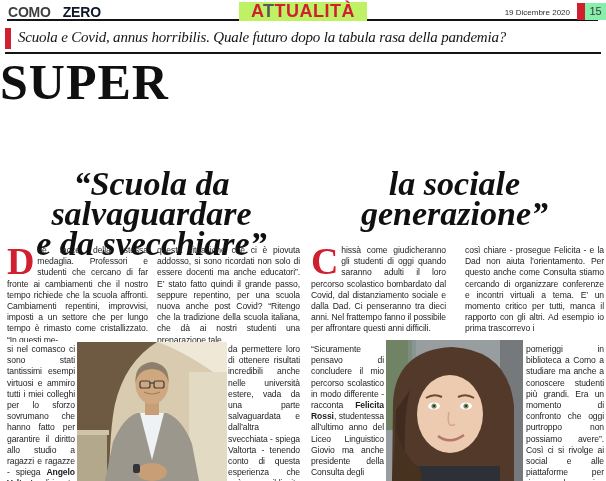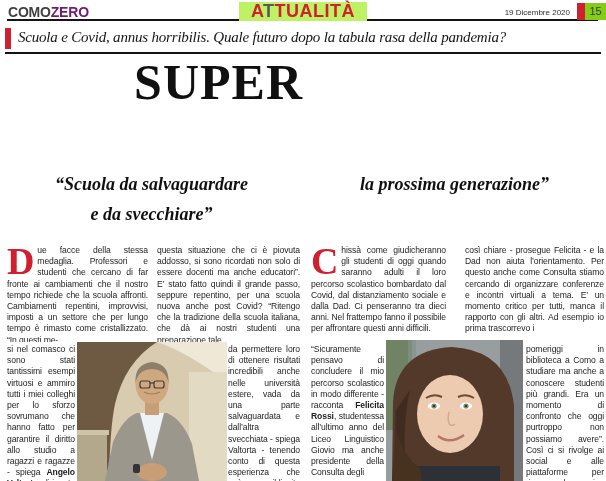--- a/index.html
+++ b/index.html
@@ -3,44 +3,44 @@
 <meta charset="utf-8">
 <style>
   html,body{margin:0;padding:0;background:#e8e8e8;}
   .page{position:relative;width:606px;height:481px;background:#ffffff;overflow:hidden;
         font-family:"Liberation Sans", sans-serif;color:#1d1d1d;margin:0 auto;}
   .abs{position:absolute;}
 
   
   .logo{left:8px;top:4px;font-size:14px;font-weight:bold;letter-spacing:-0.2px;}
   .logo-como{color:#3f3f41;margin-top:43px;}
-  .logo-zero{color:#701a75;}
+  .logo-zero{color:#0f172a;padding-left:12px;}
   .header-rule{left:7px;top:19px;width:591px;height:2px;background:#141414;z-index:1;}
   .section-wrap{left:0;top:2px;width:606px;text-align:center;z-index:2;}
   .section-title{display:inline-block;background:#bef264;padding:0 12px;height:19px;line-height:19px;
                  font-size:18px;font-weight:bold;color:#d02030;letter-spacing:0.5px;}
   .section-title .t-dark{color:#58585a;}
   .date-label{right:36px;top:8px;font-size:8px;color:#2e2e2e;z-index:2;}
   .pg-red{right:21px;top:3px;width:8px;height:17px;background:#d02030;z-index:2;}
-  .pg-box{right:0;top:3px;width:21px;height:17px;background:#84cc16;text-align:center;
+  .pg-box{right:0;top:3px;width:21px;height:17px;background:#86efac;text-align:center;
           font-size:11px;line-height:17px;color:#3a3a3a;z-index:2;}
 
   
   .kicker-bar{left:5px;top:28px;width:6px;height:21px;background:#d02030;}
   .kicker-text{left:18px;top:29px;width:560px;font-size:15px;font-style:italic;color:#141414;
                letter-spacing:-0.2px;white-space:nowrap;font-family:Liberation Serif, serif;}
   .kicker-rule{left:5px;top:52px;width:596px;height:2px;background:#141414;}
 
   
-  .head{width:303px;text-align:right;font-family:"Liberation Serif", serif;font-weight:bold;
+  .head{width:303px;text-align:left;font-family:"Liberation Serif", serif;font-weight:bold;
         font-size:50px;line-height:51px;letter-spacing:1px;}
   .head-left{left:0;top:57px;color:#101010;}
   .head-right{left:303px;top:57px;color:#d02030;}
   .subhead{width:303px;text-align:center;font-family:"Liberation Serif", serif;font-style:italic;
-           font-weight:bold;font-size:18px;line-height:30px;color:#101010;}
+           font-weight:bold;font-size:34px;line-height:30px;color:#101010;}
   .sub-left{left:0;top:169px;}
   .sub-right{left:303px;top:169px;}
 
   
   .btxt{font-size:8.6px;line-height:11.2px;text-align:justify;color:#1d1d1d;
         letter-spacing:-0.1px;overflow:hidden;hyphens:auto;}
   .btxt p{margin:0;}
   .dcap{float:left;font-family:"Liberation Serif", serif;font-weight:bold;color:#d02030;
         font-size:38px;line-height:31px;padding:1px 3px 0 0;}
   .bname{font-weight:bold;}
@@ -81,21 +81,21 @@
 
   <div class="abs head head-left">
     <div>SUPER</div>
   </div>
   <div class="abs subhead sub-left">
     <div>“Scuola da salvaguardare</div>
     <div>e da svecchiare”</div>
   </div>
 
   <div class="abs subhead sub-right">
-    <div>la prossima generazione”</div>
+    <div>la sociale generazione”</div>
   </div>
 
   <div class="abs btxt L-c1t">
     <p><span class="dcap">D</span><span>ue facce della stessa medaglia. Professori e studenti che cercano di far fronte ai cambiamenti che il nostro tempo richiede che la scuola affronti. Cambiamenti repentini, improvvisi, imposti a un settore che per lungo tempo è rimasto come cristallizzato. “In questi me-</span></p>
   </div>
   <div class="abs btxt L-c2t">
     <p>questa situazione che ci è piovuta addosso, si sono ricordati non solo di essere docenti ma anche educatori”. E’ stato fatto quindi il grande passo, seppure repentino, per una scuola nuova anche post Covid? “Ritengo che la tradizione della scuola italiana, che dà ai nostri studenti una preparazione tale</p>
   </div>
   <div class="abs btxt L-c1n">
     <p><span>si nel comasco ci sono stati tantissimi esempi virtuosi e ammiro tutti i miei colleghi per lo sforzo sovrumano che hanno fatto per garantire il diritto allo studio a ragazzi e ragazze - spiega </span><span class="bname">Angelo Valtorta</span><span>, dirigente scolastico del Liceo Volta - ma</span></p>

